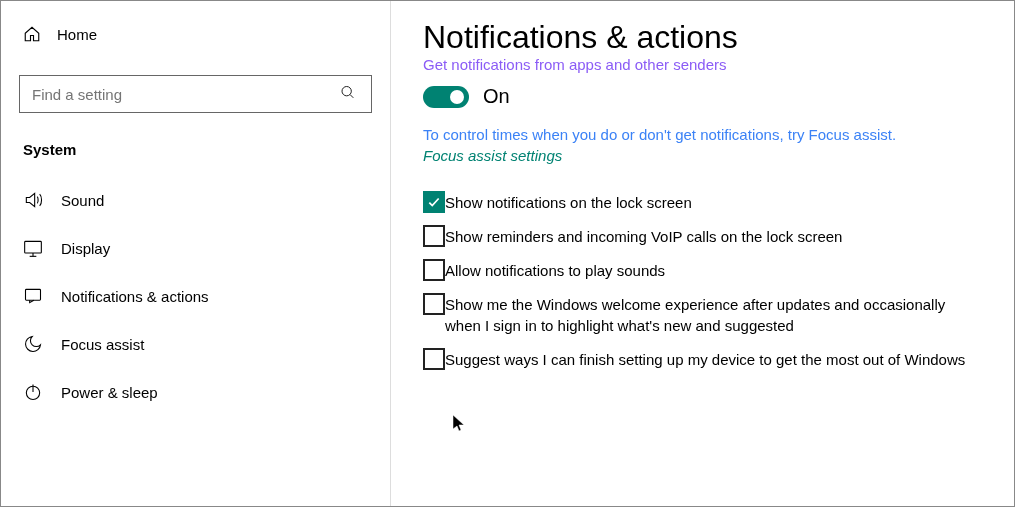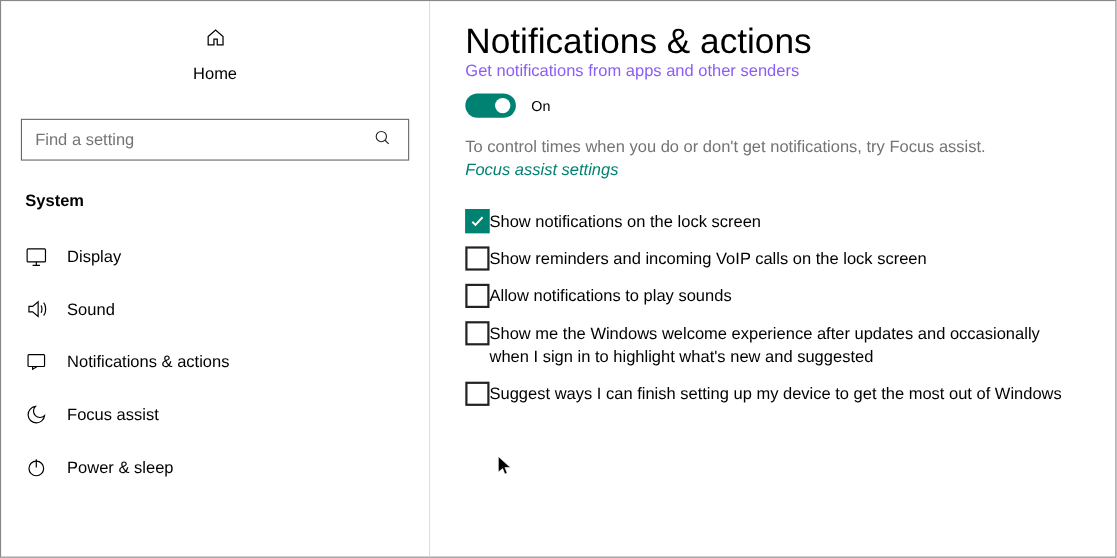--- a/index.html
+++ b/index.html
@@ -20,21 +20,20 @@
       padding: 18px 0 0 0;
       display: flex;
       flex-direction: column;
     }
     .home-row {
       display: flex;
       align-items: center;
       padding: 6px 22px 18px 22px;
       gap: 16px;
       cursor: pointer;
-      flex-direction: column;
     }
     .home-row .icon { width: 18px; height: 18px; display:flex; align-items:center; justify-content:center;}
     .home-row span.label { font-size: 15px; }
     .search-wrap { padding: 14px 18px 14px 18px; }
     .search {
       width: 100%;
       height: 38px;
       border: 1px solid #666;
       padding: 0 40px 0 12px;
       font-size: 15px;
@@ -89,23 +88,23 @@
     }
     .toggle .knob {
       position: absolute;
       width: 14px;
       height: 14px;
       background: #fff;
       border-radius: 50%;
       top: 4px;
       right: 5px;
     }
-    .toggle-label { font-size: 13px; }
+    .toggle-label { font-size: 20px; }
     .hint-text {
-      color: #737373;
+      color: #3b82f6;
       font-size: 15px;
       line-height: 1.4;
     }
     .link {
       color: #008272;
       font-size: 15px;
       cursor: pointer;
       margin-top: 2px;
       display: inline-block;
       margin-bottom: 26px;
@@ -164,37 +163,37 @@
             </svg>
         </span>
       </div>
     </div>
 
     <div class="section-label">System</div>
 
     <div class="nav-item">
       <span class="icon">
         <svg width="20" height="20" viewBox="0 0 24 24" fill="none" stroke="#000" stroke-width="1.3">
+            <path d="M4 9v6h4l6 5V4L8 9H4z"></path>
+            <path d="M17 8c1.5 1 1.5 7 0 8"></path>
+            <path d="M20 5c3 3 3 11 0 14"></path>
+          </svg>
+      </span>
+      <span>Sound</span>
+    </div>
+
+    <div class="nav-item">
+      <span class="icon">
+        <svg width="20" height="20" viewBox="0 0 24 24" fill="none" stroke="#000" stroke-width="1.3">
             <rect x="2" y="4" width="20" height="14" rx="1"></rect>
             <line x1="8" y1="22" x2="16" y2="22"></line>
             <line x1="12" y1="18" x2="12" y2="22"></line>
           </svg>
       </span>
       <span>Display</span>
-    </div>
-
-    <div class="nav-item">
-      <span class="icon">
-        <svg width="20" height="20" viewBox="0 0 24 24" fill="none" stroke="#000" stroke-width="1.3">
-            <path d="M4 9v6h4l6 5V4L8 9H4z"></path>
-            <path d="M17 8c1.5 1 1.5 7 0 8"></path>
-            <path d="M20 5c3 3 3 11 0 14"></path>
-          </svg>
-      </span>
-      <span>Sound</span>
     </div>
 
     <div class="nav-item">
       <span class="icon">
         <svg width="20" height="20" viewBox="0 0 24 24" fill="none" stroke="#000" stroke-width="1.3">
             <rect x="3" y="4" width="18" height="13" rx="1"></rect>
             <path d="M8 17 L8 20 L13 17"></path>
           </svg>
       </span>
       <span>Notifications &amp; actions</span>

